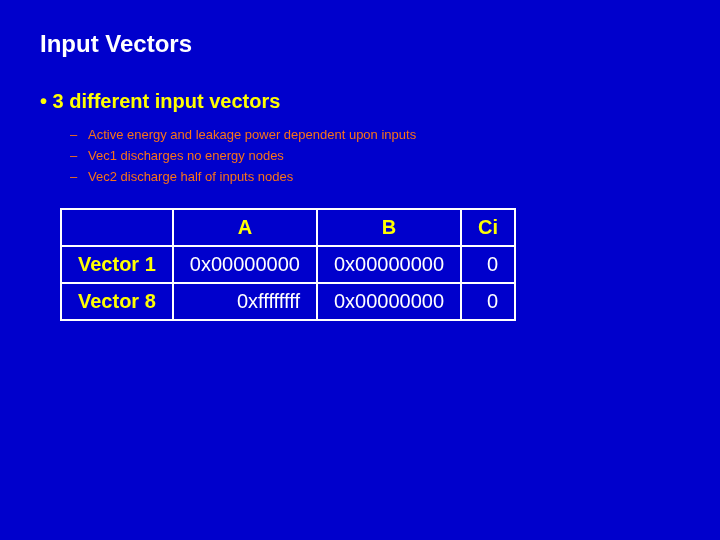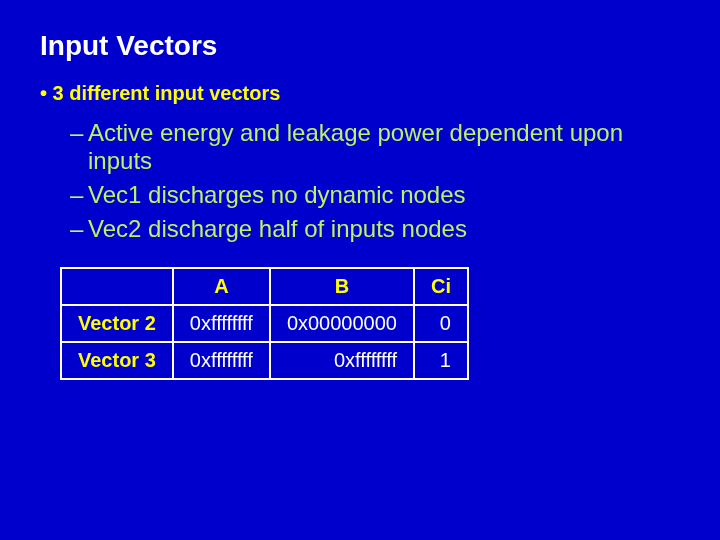--- a/index.html
+++ b/index.html
@@ -12,42 +12,42 @@
       width: 720px;
       height: 540px;
       background-color: #0000cc;
       font-family: Arial, Helvetica, sans-serif;
       color: white;
       padding: 30px 40px;
       overflow: hidden;
     }
 
     .page-title {
-      font-size: 28px;
+      font-size: 24px;
       font-weight: bold;
       color: white;
-      margin-bottom: 20px;
+      margin-bottom: 32px;
     }
 
     .main-bullet {
       font-size: 20px;
       color: #ffff00;
       margin-bottom: 14px;
       font-weight: bold;
     }
 
     .sub-bullets {
       list-style: none;
       margin-left: 30px;
       margin-bottom: 24px;
     }
 
     .sub-bullets li {
-      font-size: 24px;
-      color: #bef264;
+      font-size: 13px;
+      color: #f97316;
       margin-bottom: 6px;
       padding-left: 18px;
       position: relative;
     }
 
     .sub-bullets li::before {
       content: "–";
       position: absolute;
       left: 0;
     }
@@ -91,40 +91,40 @@
 <body>
 
 <h1 class="page-title">Input Vectors</h1>
 
 <div class="main-bullet">
   • <span>3 different input vectors</span>
 </div>
 
 <ul class="sub-bullets">
   <li>Active energy and leakage power dependent upon inputs</li>
-  <li>Vec1 discharges no dynamic nodes</li>
+  <li>Vec1 discharges no energy nodes</li>
   <li>Vec2 discharge half of inputs nodes</li>
 </ul>
 
 <table class="vector-table">
   <thead>
     <tr>
       <th class="col-header-empty"></th>
       <th>A</th>
       <th>B</th>
       <th>Ci</th>
     </tr>
   </thead>
   <tbody>
     <tr>
-      <td>Vector 2</td>
-      <td>0xffffffff</td>
+      <td>Vector 1</td>
+      <td>0x00000000</td>
       <td>0x00000000</td>
       <td>0</td>
     </tr>
     <tr>
-      <td>Vector 3</td>
+      <td>Vector 8</td>
       <td>0xffffffff</td>
-      <td>0xffffffff</td>
-      <td>1</td>
+      <td>0x00000000</td>
+      <td>0</td>
     </tr>
   </tbody>
 </table>
 
 </body></html>

